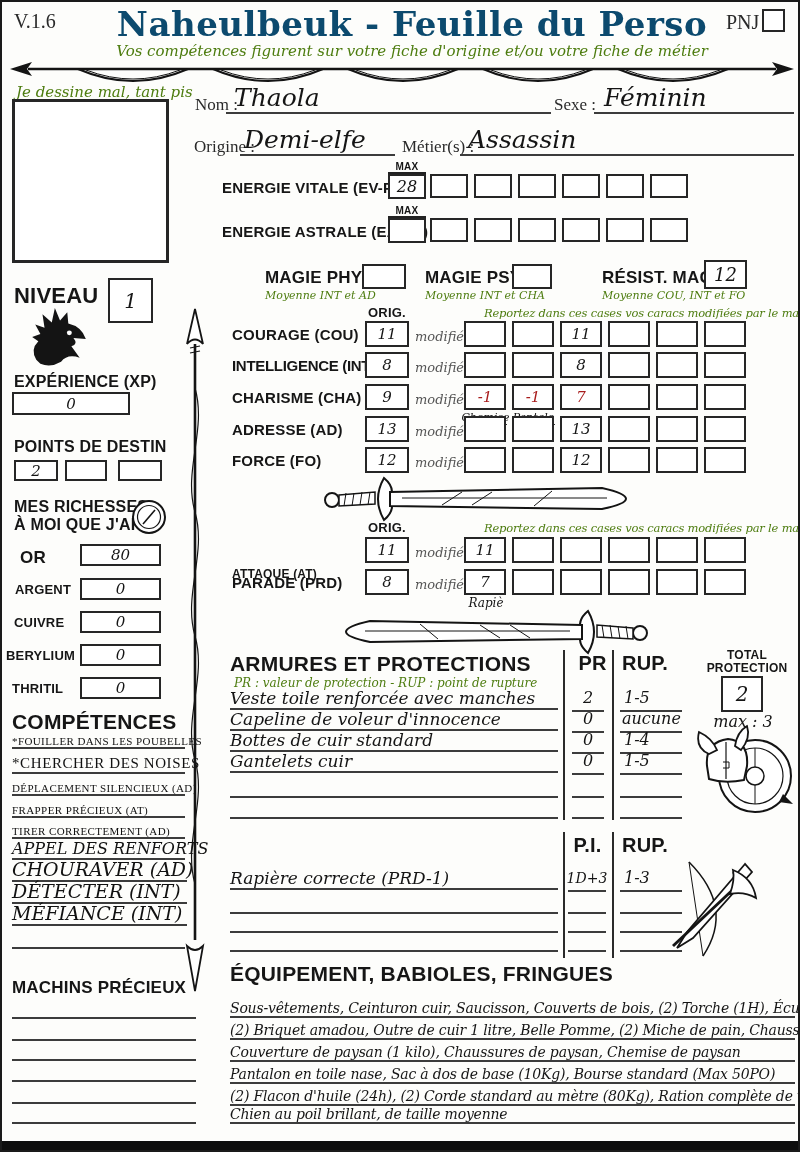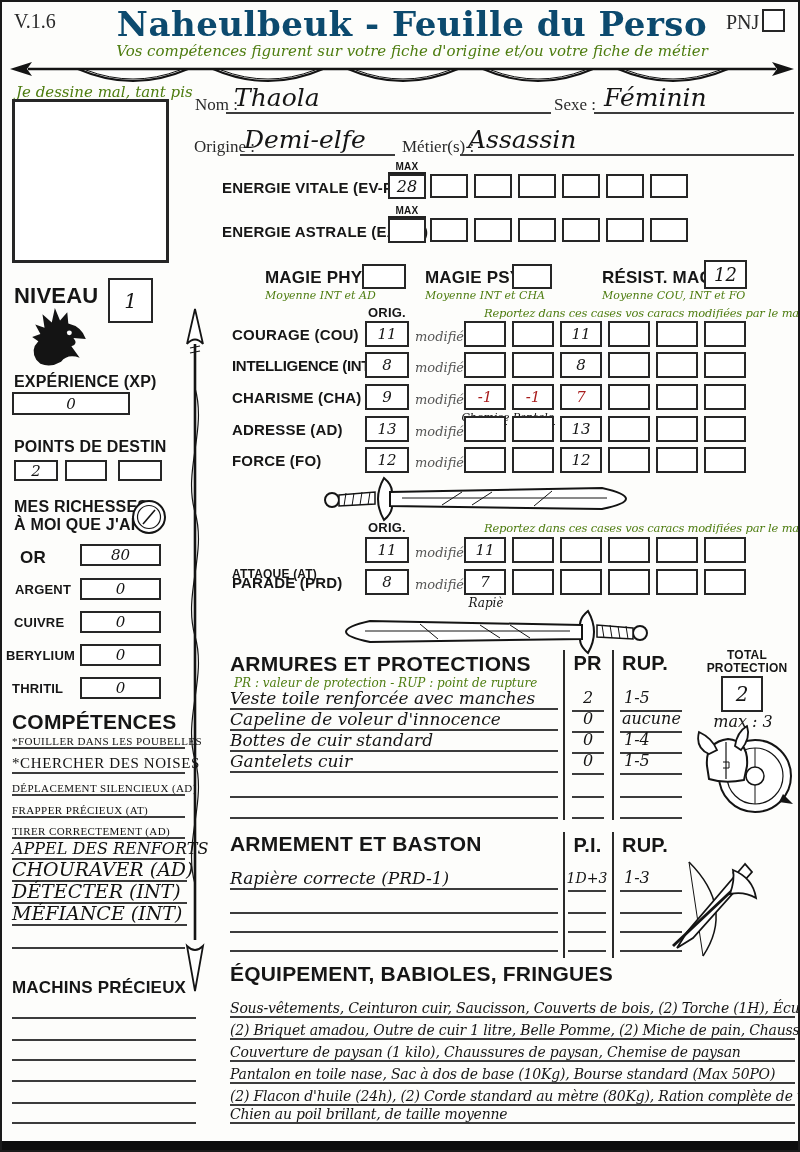--- a/index.html
+++ b/index.html
@@ -203,21 +203,21 @@
       <line x1="140" y1="16" x2="120" y2="29" stroke="#141414" stroke-width="1"></line>
       <line x1="170" y1="16" x2="150" y2="29" stroke="#141414" stroke-width="1"></line>
       <line x1="230" y1="15" x2="212" y2="30" stroke="#141414" stroke-width="1"></line>
     </svg>
   </div>
 
   <div class="head" style="left:228px;top:650px;font-size:21px">ARMURES ET PROTECTIONS</div>
   <div class="cal" style="left:232px;top:674px;font-size:12px">PR : valeur de protection - RUP : point de rupture</div>
   <div class="vline" style="left:561px;top:648px;height:170px"></div>
   <div class="vline" style="left:610px;top:648px;height:170px"></div>
-  <div class="head center" style="left:561px;top:650px;width:49px;font-size:20px">PR</div>
+  <div class="head center" style="left:561px;top:650px;width:59px;font-size:20px">PR</div>
   <div class="head" style="left:620px;top:650px;font-size:20px">RUP.</div>
   <div class="head center" style="left:698px;top:646px;width:94px;font-size:12px">TOTAL</div>
   <div class="head center" style="left:698px;top:659px;width:94px;font-size:12px">PROTECTION</div>
   <div class="box hw" style="left:719px;top:674px;width:42px;height:36px;font-size:20px">2</div>
   <div class="hw abs center" style="left:706px;top:710px;width:70px;font-size:16px">max : 3</div>
 
   <div class="line hw" style="left:228px;top:684px;width:328px;height:24px;font-size:17px">Veste toile renforcée avec manches</div>
   <div class="hw abs center" style="left:566px;top:686px;width:40px;font-size:16px">2</div>
   <div class="ul" style="left:570px;top:708px;width:32px"></div>
   <div class="hw abs" style="left:622px;top:686px;width:70px;font-size:16px">1-5</div>
@@ -257,21 +257,20 @@
       <line x1="60" y1="61" x2="60" y2="80" stroke="#141414" stroke-width="1"></line>
       <path d="M88 70 L98 80 L84 78 Z" fill="#141414"></path>
       <path d="M12 42 Q10 18 33 15 Q54 17 52 42 L49 56 Q30 60 14 55 Z" fill="#fff" stroke="#141414" stroke-width="2"></path>
       <path d="M14 30 Q0 24 4 8 Q17 14 22 26 Z" fill="#fff" stroke="#141414" stroke-width="1.8"></path>
       <path d="M46 26 Q56 14 52 2 Q42 8 40 22 Z" fill="#fff" stroke="#141414" stroke-width="1.8"></path>
       <line x1="31" y1="18" x2="31" y2="55" stroke="#141414" stroke-width="1.2"></line>
       <path d="M28 38 L34 38 L34 44 L28 44" fill="none" stroke="#141414" stroke-width="1"></path>
     </svg>
   </div>
 
-  <div class="head" style="left:228px;top:830px;font-size:21px">ARMEMENT ET BASTON</div>
   <div class="vline" style="left:561px;top:830px;height:126px"></div>
   <div class="vline" style="left:610px;top:830px;height:126px"></div>
   <div class="head center" style="left:561px;top:832px;width:49px;font-size:20px">P.I.</div>
   <div class="head" style="left:620px;top:832px;font-size:20px">RUP.</div>
 
   <div class="line hw" style="left:228px;top:864px;width:328px;height:24px;font-size:17px">Rapière correcte (PRD-1)</div>
   <div class="hw abs center" style="left:562px;top:868px;width:46px;font-size:14px">1D+3</div>
   <div class="ul" style="left:566px;top:888px;width:38px"></div>
   <div class="hw abs" style="left:622px;top:866px;width:70px;font-size:16px">1-3</div>
   <div class="ul" style="left:618px;top:888px;width:62px"></div>

